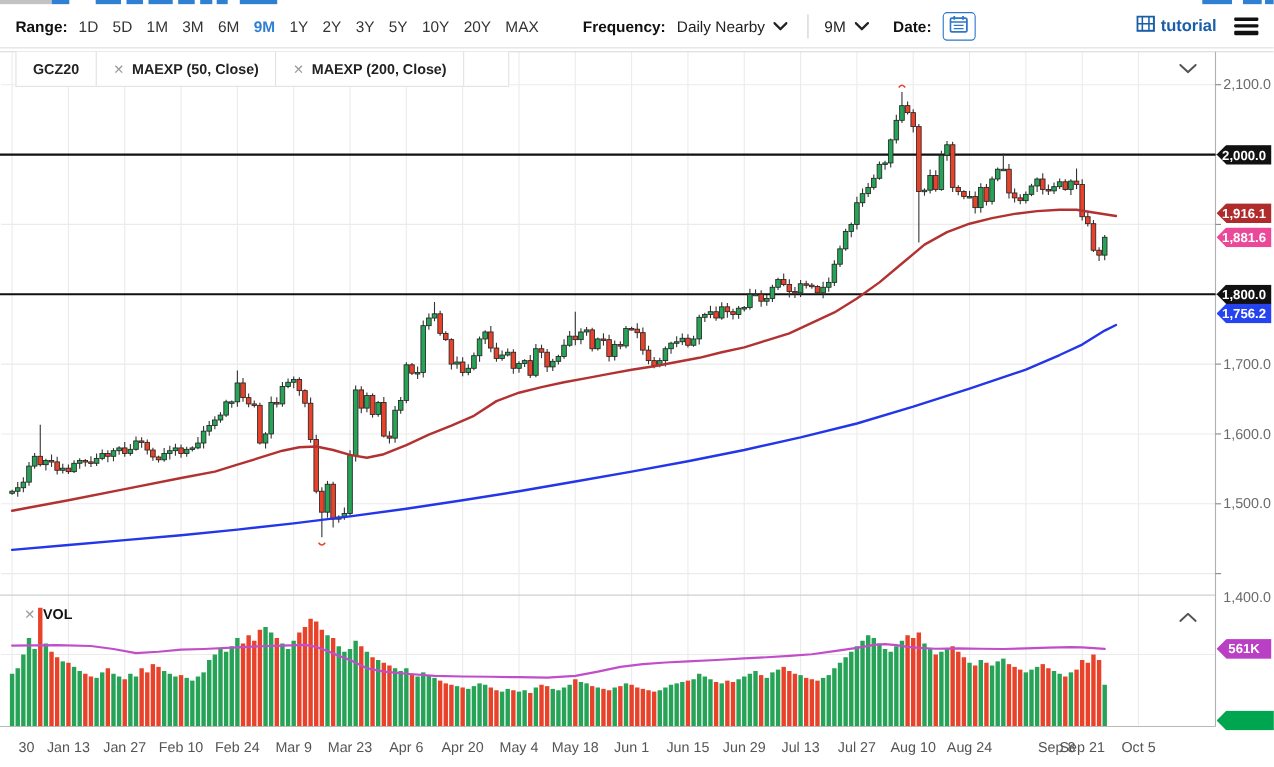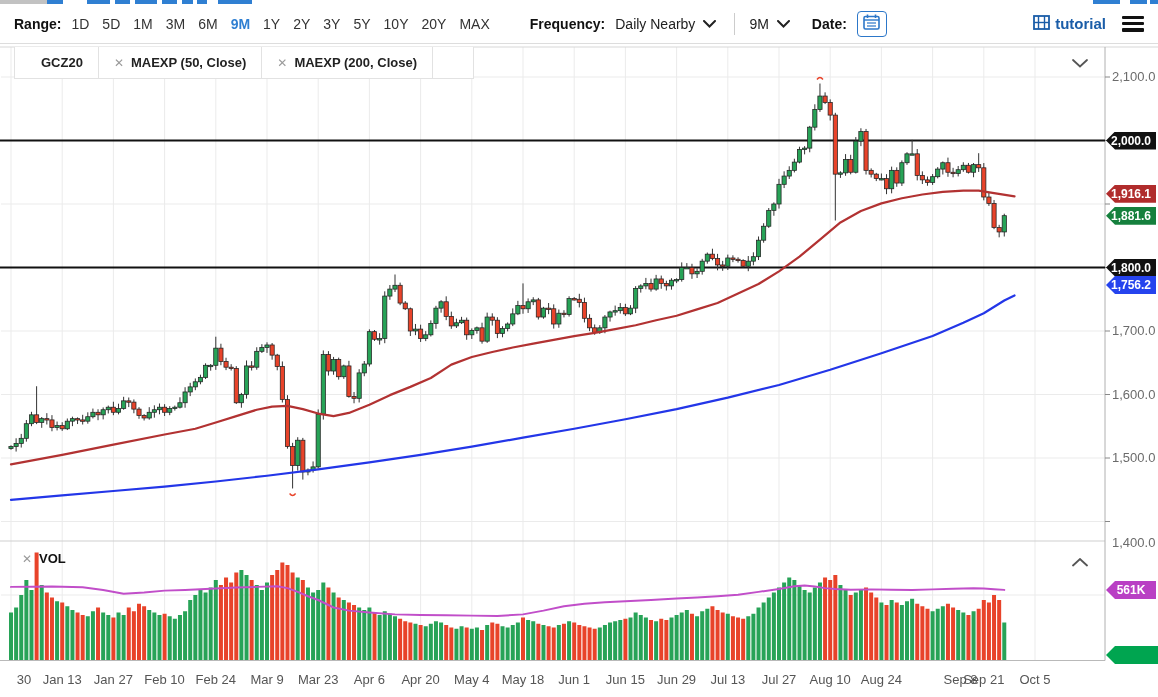--- a/index.html
+++ b/index.html
@@ -19,21 +19,21 @@
   .vdiv{width:1px;height:22px;background:#ccc;margin:0 14px 0 4px;}
   .chev svg{display:block;}
   .cal-btn{width:30px;height:26px;border:1px solid #2c77c9;border-radius:4px;background:#fff;display:inline-flex;
            align-items:center;justify-content:center;cursor:pointer;padding:0;}
   #tutorial{margin-left:auto;display:inline-flex;align-items:center;gap:5px;color:#1a5da8;font-weight:700;
             font-size:15px;cursor:pointer;text-decoration:none;}
   #menu-btn{width:22px;height:16px;display:flex;flex-direction:column;justify-content:space-between;cursor:pointer;margin-left:16px;}
   #menu-btn span{display:block;height:3.2px;background:#111;border-radius:1px;}
   
   #legend{position:absolute;top:47px;left:14px;height:31px;display:flex;background:#fff;
-          border-bottom:1px solid #e2e2e2;border-left:1px solid #e2e2e2;font-size:13px;color:#222;padding-left:11px;}
+          border-bottom:1px solid #e2e2e2;border-left:1px solid #e2e2e2;font-size:13px;color:#222;}
   #legend .cell{display:flex;align-items:center;padding:0 15px;border-right:1px solid #e2e2e2;font-weight:700;white-space:nowrap;}
   #legend .cell.empty{width:40px;padding:0;}
   .xbtn{color:#9a9a9a;font-weight:400;font-size:12px;margin-right:7px;cursor:pointer;}
   #vol-legend{position:absolute;top:551px;left:22px;font-size:13px;color:#111;font-weight:700;display:flex;align-items:center;background:transparent;}
   
   .ptick{position:absolute;left:1112px;font-size:13px;color:#6b6b6b;}
   .badge{position:absolute;left:1106px;width:50px;height:18px;color:#fff;font-size:12px;font-weight:700;
          display:flex;align-items:center;justify-content:center;
          clip-path:polygon(9px 0,100% 0,100% 100%,9px 100%,0 50%);}
   .dtick{position:absolute;top:672px;font-size:13px;color:#555;transform:translateX(-50%);white-space:nowrap;}
@@ -795,21 +795,21 @@
 <div id="price-labels">
     <div class="ptick" style="top: 69px;">2,100.0</div>
     <div class="ptick" style="top: 323px;">1,700.0</div>
     <div class="ptick" style="top: 386.5px;">1,600.0</div>
     <div class="ptick" style="top: 450px;">1,500.0</div>
     <div class="ptick" style="top: 535px;">1,400.0</div>
   </div>
 <div id="badge-layer">
     <div class="badge" style="top: 131.5px; background: rgb(17, 17, 17);">2,000.0</div>
     <div class="badge" style="top: 184.776px; background: rgb(176, 44, 44);">1,916.1</div>
-    <div class="badge" style="top: 206.684px; background: #15803d;">1,881.6</div>
+    <div class="badge" style="top: 206.684px; background: #ec4899;">1,881.6</div>
     <div class="badge" style="top: 258.5px; background: rgb(17, 17, 17);">1,800.0</div>
     <div class="badge" style="top: 276px; background: rgb(37, 67, 238);">1,756.2</div>
     <div class="badge" style="top: 580.875px; background: rgb(185, 63, 196);">561K</div>
     <div class="badge" style="top: 646px; background: rgb(0, 165, 80); padding-left: 40px;">0K</div>
   </div>
 <div id="date-axis">
     <div class="dtick" style="left: 24px;">30</div>
     <div class="dtick" style="left: 62.2px;">Jan 13</div>
     <div class="dtick" style="left: 113.4px;">Jan 27</div>
     <div class="dtick" style="left: 164.6px;">Feb 10</div>

